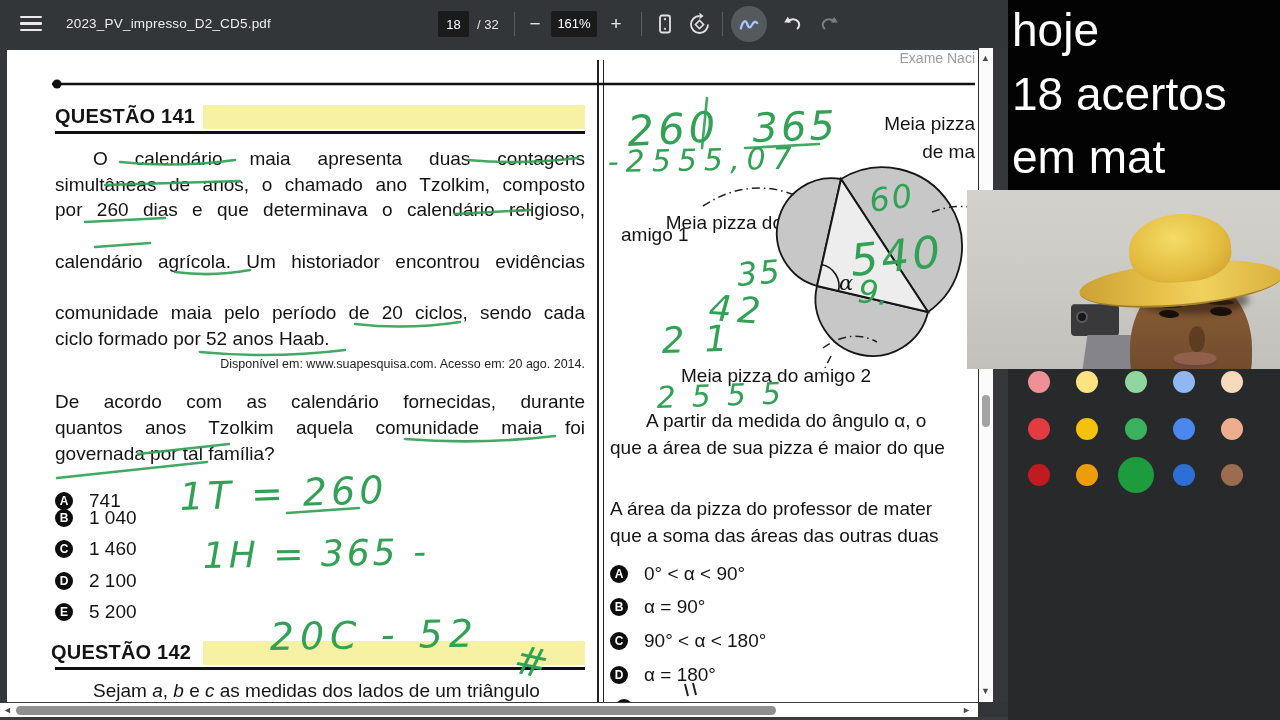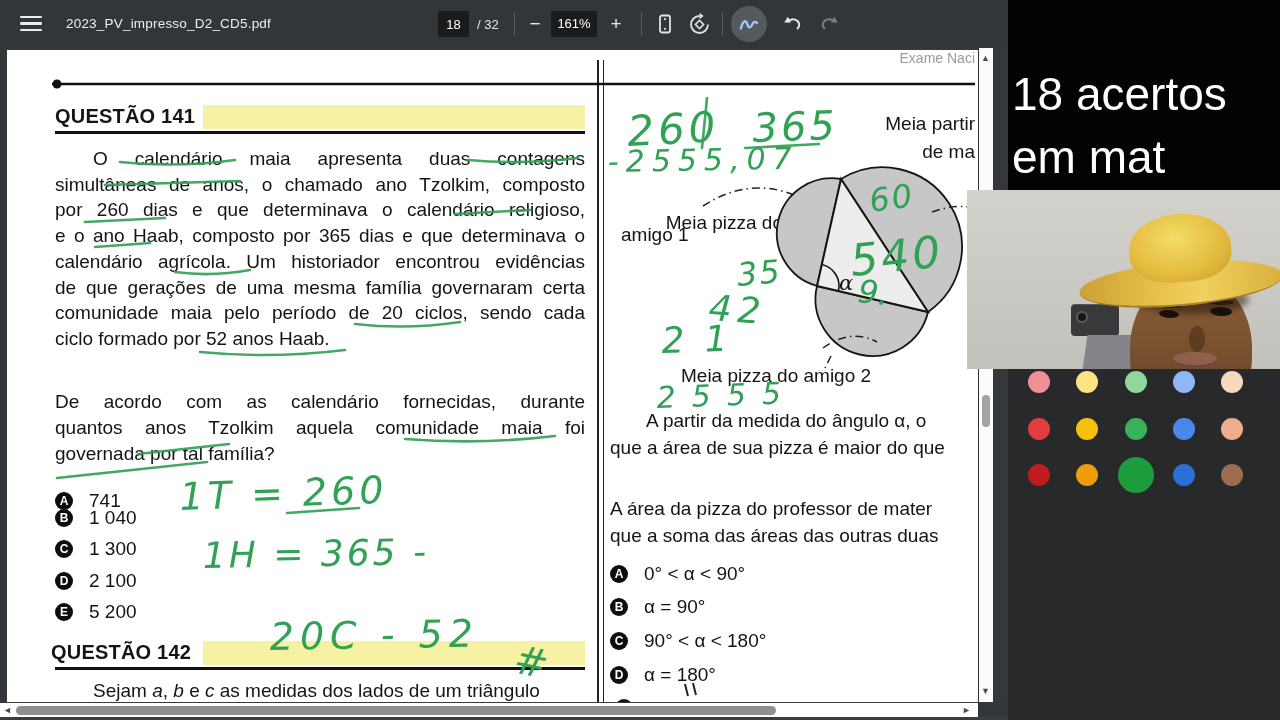--- a/index.html
+++ b/index.html
@@ -130,46 +130,45 @@
 
         <div class="abs exame">Exame Naci</div>
 
         <div class="abs hlbar" style="left:196px;top:55px;width:382px"></div>
         <div class="abs qhead" style="left:48px;top:55px">QUESTÃO 141</div>
         <div class="abs rule" style="left:48px;top:81px;width:530px"></div>
 
         <div class="abs bl just" style="top:96px;padding-left:38px">O calendário maia apresenta duas contagens</div>
         <div class="abs bl just" style="top:121.7px">simultâneas de anos, o chamado ano Tzolkim, composto</div>
         <div class="abs bl just" style="top:147.4px">por 260 dias e que determinava o calendário religioso,</div>
-        <div class="abs bl just" style="top:173.1px">e o ano Haab, composto por 365 dias e que determinava o</div>
         <div class="abs bl just" style="top:198.8px">calendário agrícola. Um historiador encontrou evidências</div>
-        <div class="abs bl just" style="top:224.5px">de que gerações de uma mesma família governaram certa</div>
         <div class="abs bl just" style="top:250.2px">comunidade maia pelo período de 20 ciclos, sendo cada</div>
         <div class="abs bl" style="top:275.9px">ciclo formado por 52 anos Haab.</div>
 
+        <div class="abs src" style="top:307px">Disponível em: www.suapesquisa.com. Acesso em: 20 ago. 2014.</div>
 
         <div class="abs bl just" style="top:339px">De acordo com as calendário fornecidas, durante</div>
         <div class="abs bl just" style="top:365px">quantos anos Tzolkim aquela comunidade maia foi</div>
         <div class="abs bl" style="top:391px">governada por tal família?</div>
 
         <div class="abs opt-row" style="top:440px"><span class="badge">A</span><span class="opt-val">741</span></div>
         <div class="abs opt-row" style="top:456.5px"><span class="badge">B</span><span class="opt-val">1 040</span></div>
-        <div class="abs opt-row" style="top:488px"><span class="badge">C</span><span class="opt-val">1 300</span></div>
+        <div class="abs opt-row" style="top:488px"><span class="badge">C</span><span class="opt-val">1 460</span></div>
         <div class="abs opt-row" style="top:519.5px"><span class="badge">D</span><span class="opt-val">2 100</span></div>
         <div class="abs opt-row" style="top:551px"><span class="badge">E</span><span class="opt-val">5 200</span></div>
 
         <div class="abs hlbar" style="left:196px;top:591px;width:382px"></div>
         <div class="abs qhead" style="left:44px;top:591px">QUESTÃO 142</div>
         <div class="abs rule" style="left:48px;top:617px;width:530px"></div>
         <div class="abs bl" style="top:628px;padding-left:38px"><span>Sejam </span><span class="ital">a</span><span>, </span><span class="ital">b</span><span> e </span><span class="ital">c</span><span> as medidas dos lados de um triângulo</span></div>
 
         <div class="abs coldiv" style="left:590px"></div>
         <div class="abs coldiv" style="left:595.5px"></div>
 
-        <div class="abs rc" style="left:700px;top:61px;width:268px;text-align:right">Meia partir</div>
+        <div class="abs rc" style="left:700px;top:61px;width:268px;text-align:right">Meia pizza</div>
         <div class="abs rc" style="left:700px;top:89px;width:268px;text-align:right">de ma</div>
         <div class="abs rc" style="left:614px;top:160px;width:162px;text-align:right">Meia pizza do</div>
         <div class="abs rc" style="left:614px;top:172px;width:162px;text-align:left">amigo 1</div>
         <div class="abs rc" style="left:674px;top:313px;width:296px">Meia pizza do amigo 2</div>
 
         <div class="abs rc cut-line" style="left:603px;top:358px;width:366px;padding-left:36px">A partir da medida do ângulo α, o</div>
         <div class="abs rc cut-line" style="left:603px;top:384.5px;width:366px">que a área de sua pizza é maior do que</div>
         <div class="abs rc cut-line" style="left:603px;top:446px;width:366px">A área da pizza do professor de mater</div>
         <div class="abs rc cut-line" style="left:603px;top:472.5px;width:366px">que a soma das áreas das outras duas</div>
 
@@ -253,20 +252,21 @@
         <div class="arr" style="left:3px">◄</div>
         <div class="hthumb"></div>
         <div class="arr" style="left:962px">►</div>
       </div>
       <div class="sb-corner"></div>
       <div class="bottom-strip"></div>
     </div>
   </div>
 
   <div class="panel">
+    <div class="stream-line" style="top:4px">hoje</div>
     <div class="stream-line" style="top:68px">18 acertos</div>
     <div class="stream-line" style="top:131px">em mat</div>
     <div class="palette" id="palette">
         <div class="dot" style="left: 20px; top: 2px; height: 22px; width: 22px; background: rgb(238, 144, 149);"></div>
         <div class="dot" style="left: 68.25px; top: 2px; height: 22px; width: 22px; background: rgb(251, 227, 129);"></div>
         <div class="dot" style="left: 116.5px; top: 2px; height: 22px; width: 22px; background: rgb(144, 215, 158);"></div>
         <div class="dot" style="left: 164.75px; top: 2px; height: 22px; width: 22px; background: rgb(143, 183, 244);"></div>
         <div class="dot" style="left: 213px; top: 2px; height: 22px; width: 22px; background: rgb(245, 217, 189);"></div>
         <div class="dot" style="left: 20px; top: 49px; height: 22px; width: 22px; background: rgb(226, 59, 64);"></div>
         <div class="dot" style="left: 68.25px; top: 49px; height: 22px; width: 22px; background: rgb(244, 193, 12);"></div>

